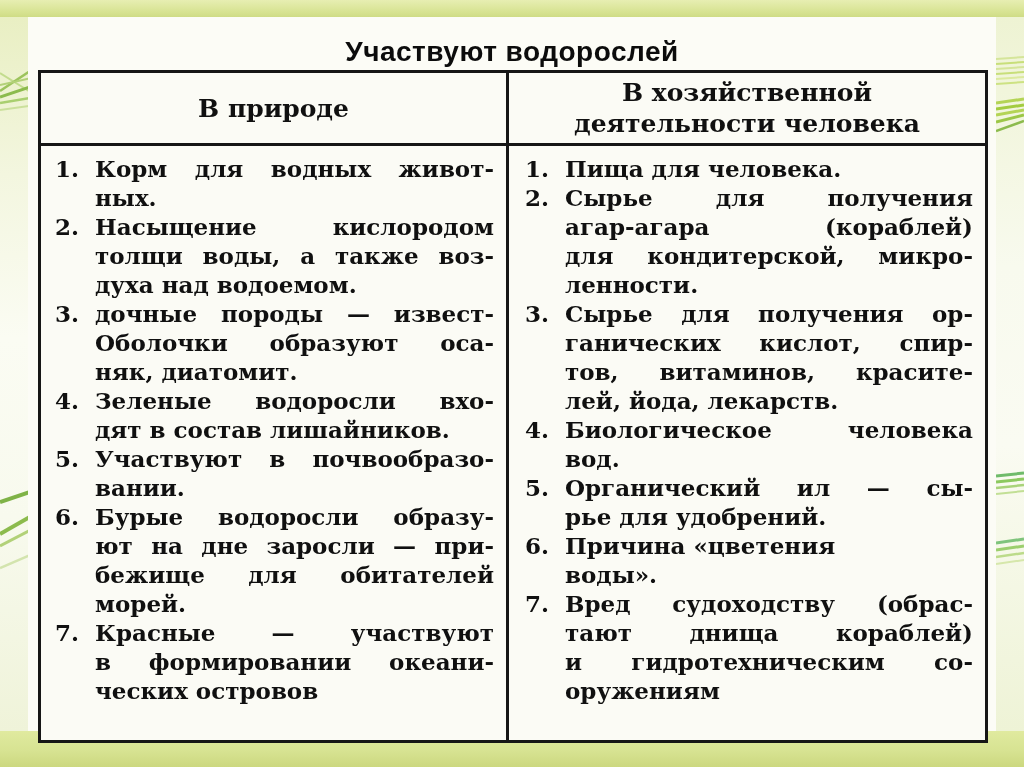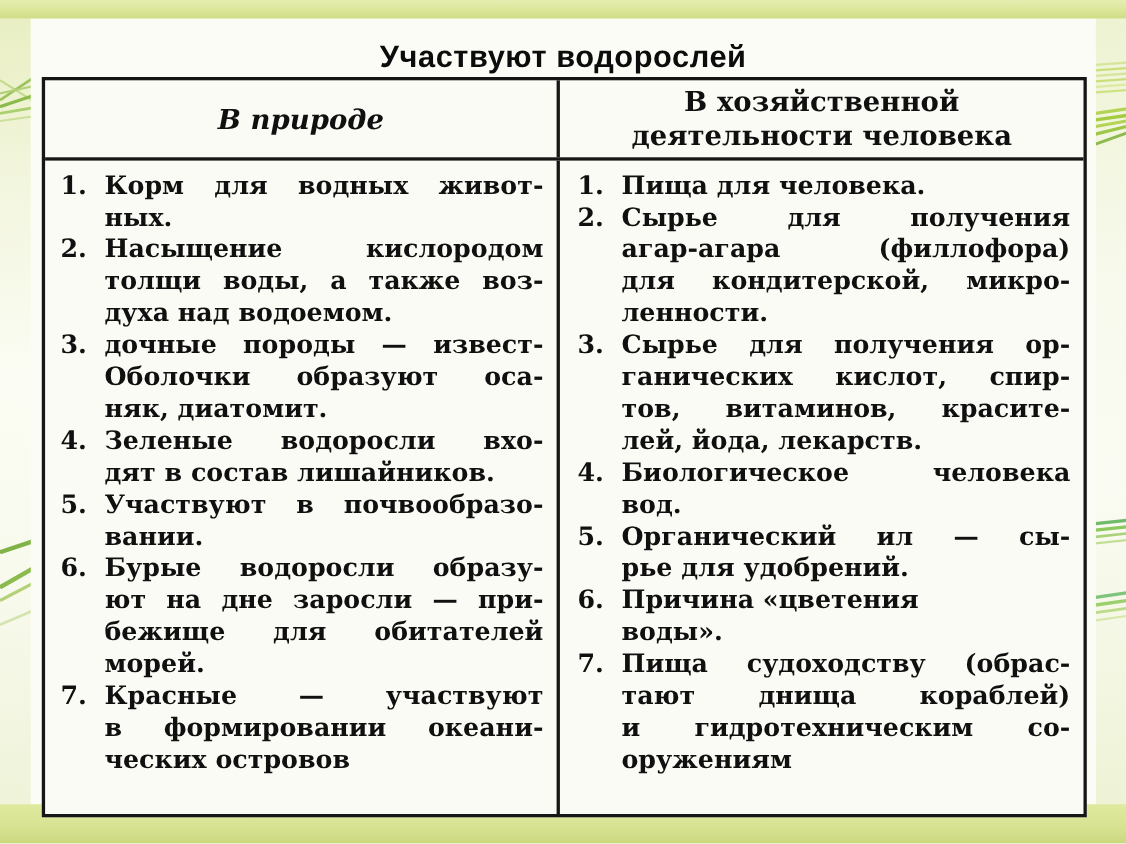--- a/index.html
+++ b/index.html
@@ -30,21 +30,21 @@
   .title{position:absolute;left:0;top:19px;width:968px;text-align:center;
          font-family:"Liberation Sans", sans-serif;font-weight:bold;font-size:28px;
          letter-spacing:.5px;color:#0c0c0c;}
 
   .table{position:absolute;left:10px;top:53px;width:950px;height:673px;
          border:3px solid var(--table-border);background:#fbfbf5;
          display:flex;flex-direction:column;}
   .thead{display:flex;height:73px;border-bottom:3px solid var(--table-border);}
   .th{display:flex;flex-direction:column;justify-content:center;align-items:center;
       font-weight:bold;font-size:25px;line-height:31px;color:var(--text);}
-  .th-left{width:468px;border-right:3px solid var(--table-border);font-style:italic;}
+  .th-left{width:468px;border-right:3px solid var(--table-border);}
   .th-right{flex:1;}
   .tbody{flex:1;display:flex;}
   .td{padding:8px 12px 0 14px;font-weight:bold;font-size:23px;line-height:29px;color:var(--text);}
   .td-left{width:468px;border-right:3px solid var(--table-border);}
   .td-right{flex:1;padding-left:16px;}
 
   .item{position:relative;padding-left:40px;}
   .num{position:absolute;left:0;top:0;}
   .line{white-space:nowrap;}
   .line.j{white-space:normal;text-align:justify;text-align-last:justify;}
@@ -159,21 +159,21 @@
             </div>
           </div>
         <div class="td td-right">
             <div class="item">
               <span class="num">1.</span>
               <div class="line">Пища для человека.</div>
             </div>
             <div class="item">
               <span class="num">2.</span>
               <div class="line j">Сырье для получения</div>
-              <div class="line j">агар-агара (филлофора)</div>
+              <div class="line j">агар-агара (кораблей)</div>
               <div class="line j">для кондитерской, микро-</div>
               <div class="line">ленности.</div>
             </div>
             <div class="item">
               <span class="num">3.</span>
               <div class="line j">Сырье для получения ор-</div>
               <div class="line j">ганических кислот, спир-</div>
               <div class="line j">тов, витаминов, красите-</div>
               <div class="line">лей, йода, лекарств.</div>
             </div>
@@ -187,21 +187,21 @@
               <div class="line j">Органический ил — сы-</div>
               <div class="line">рье для удобрений.</div>
             </div>
             <div class="item">
               <span class="num">6.</span>
               <div class="line">Причина «цветения</div>
               <div class="line">воды».</div>
             </div>
             <div class="item">
               <span class="num">7.</span>
-              <div class="line j">Пища судоходству (обрас-</div>
+              <div class="line j">Вред судоходству (обрас-</div>
               <div class="line j">тают днища кораблей)</div>
               <div class="line j">и гидротехническим со-</div>
               <div class="line">оружениям</div>
             </div>
           </div>
       </div>
     </div>
   </div>
 
 </div>

